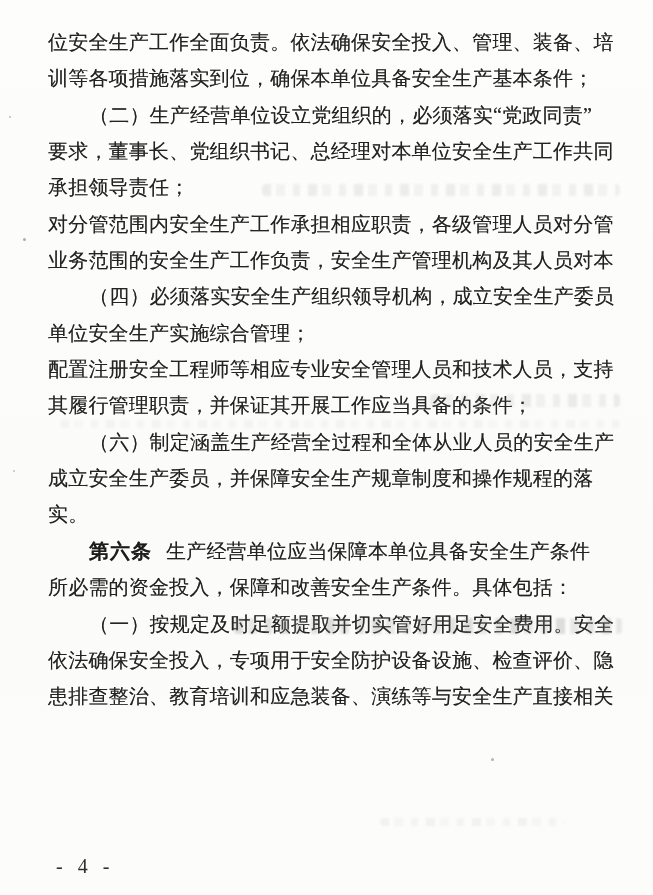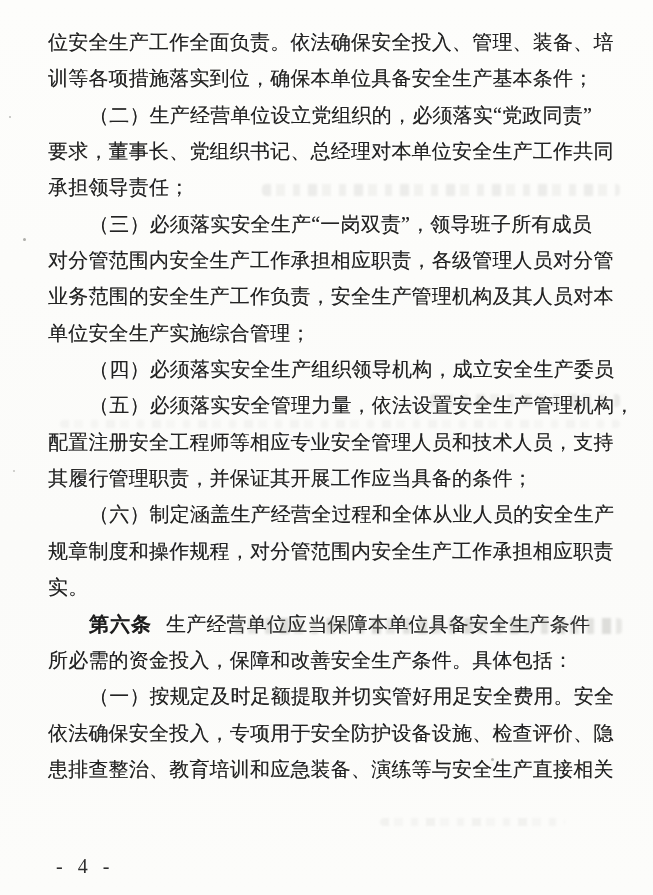--- a/index.html
+++ b/index.html
@@ -81,30 +81,28 @@
 <body>
 
 <div class="page">
 
   <div class="textblock">
     <div class="line">位安全生产工作全面负责。依法确保安全投入、管理、装备、培</div>
     <div class="line">训等各项措施落实到位，确保本单位具备安全生产基本条件；</div>
     <div class="line indent">（二）生产经营单位设立党组织的，必须落实“党政同责”</div>
     <div class="line">要求，董事长、党组织书记、总经理对本单位安全生产工作共同</div>
     <div class="line">承担领导责任；</div>
-    <div class="line indent">（三）必须落实安全生产“一岗双责”，领导班子所有成员</div>
     <div class="line">对分管范围内安全生产工作承担相应职责，各级管理人员对分管</div>
     <div class="line">业务范围的安全生产工作负责，安全生产管理机构及其人员对本</div>
+    <div class="line indent">（四）必须落实安全生产组织领导机构，成立安全生产委员</div>
     <div class="line">单位安全生产实施综合管理；</div>
-    <div class="line indent">（四）必须落实安全生产组织领导机构，成立安全生产委员</div>
-    <div class="line indent">（五）必须落实安全管理力量，依法设置安全生产管理机构，</div>
     <div class="line">配置注册安全工程师等相应专业安全管理人员和技术人员，支持</div>
     <div class="line">其履行管理职责，并保证其开展工作应当具备的条件；</div>
     <div class="line indent">（六）制定涵盖生产经营全过程和全体从业人员的安全生产</div>
-    <div class="line">规章制度和操作规程，对分管范围内安全生产工作承担相应职责</div>
+    <div class="line">成立安全生产委员，并保障安全生产规章制度和操作规程的落</div>
     <div class="line">实。</div>
     <div class="line indent">
       <span class="article-label">第六条</span><span>生产经营单位应当保障本单位具备安全生产条件</span>
     </div>
     <div class="line">所必需的资金投入，保障和改善安全生产条件。具体包括：</div>
     <div class="line indent">（一）按规定及时足额提取并切实管好用足安全费用。安全</div>
     <div class="line">依法确保安全投入，专项用于安全防护设备设施、检查评价、隐</div>
     <div class="line">患排查整治、教育培训和应急装备、演练等与安全生产直接相关</div>
   </div>
 

